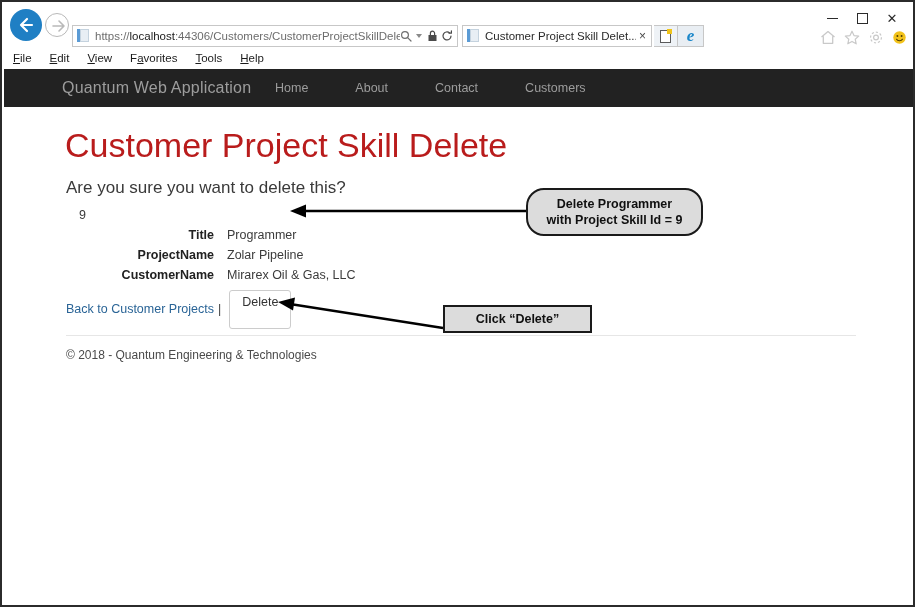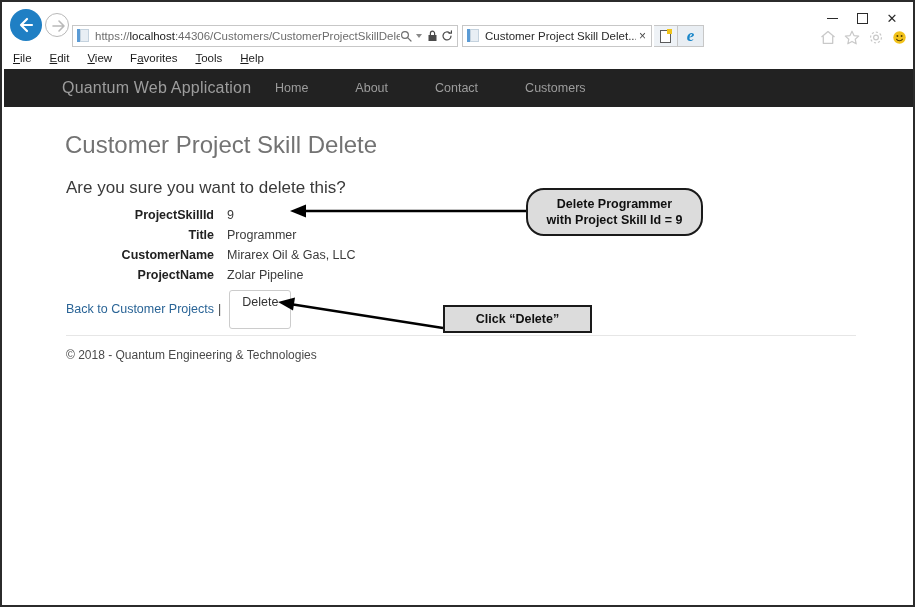--- a/index.html
+++ b/index.html
@@ -150,21 +150,21 @@
   }
   .navlinks a{
     font-size:12.5px;color:#9d9d9d;text-decoration:none;padding:0 18px;line-height:15px;
   }
 
   .content{
     position:absolute;left:0;top:38px;width:909px;height:498px;
   }
   .h2{
     position:absolute;left:61px;top:23px;
-    font-size:24px;color:#737373;font-weight:normal;line-height:30px;
+    font-size:34px;color:#b91c1c;font-weight:normal;line-height:30px;
     margin:0;
   }
   .h3{
     position:absolute;left:62px;top:70px;
     font-size:17px;color:#3a3a3a;font-weight:normal;line-height:21px;
     margin:0;
   }
 
   .dl{
     position:absolute;left:62px;top:100px;width:330px;
@@ -329,34 +329,33 @@
         <a href="#">Customers</a>
       </div>
     </div>
 
     <div class="content">
       <h2 class="h2">Customer Project Skill Delete</h2>
       <h3 class="h3">Are you sure you want to delete this?</h3>
 
       <div class="dl">
         <div class="dl-row">
-          <div class="dl-term">ProjectSkillId</div>
           <div class="dl-def">9</div>
         </div>
         <div class="dl-row">
           <div class="dl-term">Title</div>
           <div class="dl-def">Programmer</div>
         </div>
         <div class="dl-row">
+          <div class="dl-term">ProjectName</div>
+          <div class="dl-def">Zolar Pipeline</div>
+        </div>
+        <div class="dl-row">
           <div class="dl-term">CustomerName</div>
           <div class="dl-def">Mirarex Oil &amp; Gas, LLC</div>
-        </div>
-        <div class="dl-row">
-          <div class="dl-term">ProjectName</div>
-          <div class="dl-def">Zolar Pipeline</div>
         </div>
       </div>
 
       <div class="actions">
         <a class="backlink" href="#">Back to Customer Projects</a>
         <span class="sep">|</span>
         <button class="delete-btn">Delete</button>
       </div>
 
       <div class="hr"></div>

